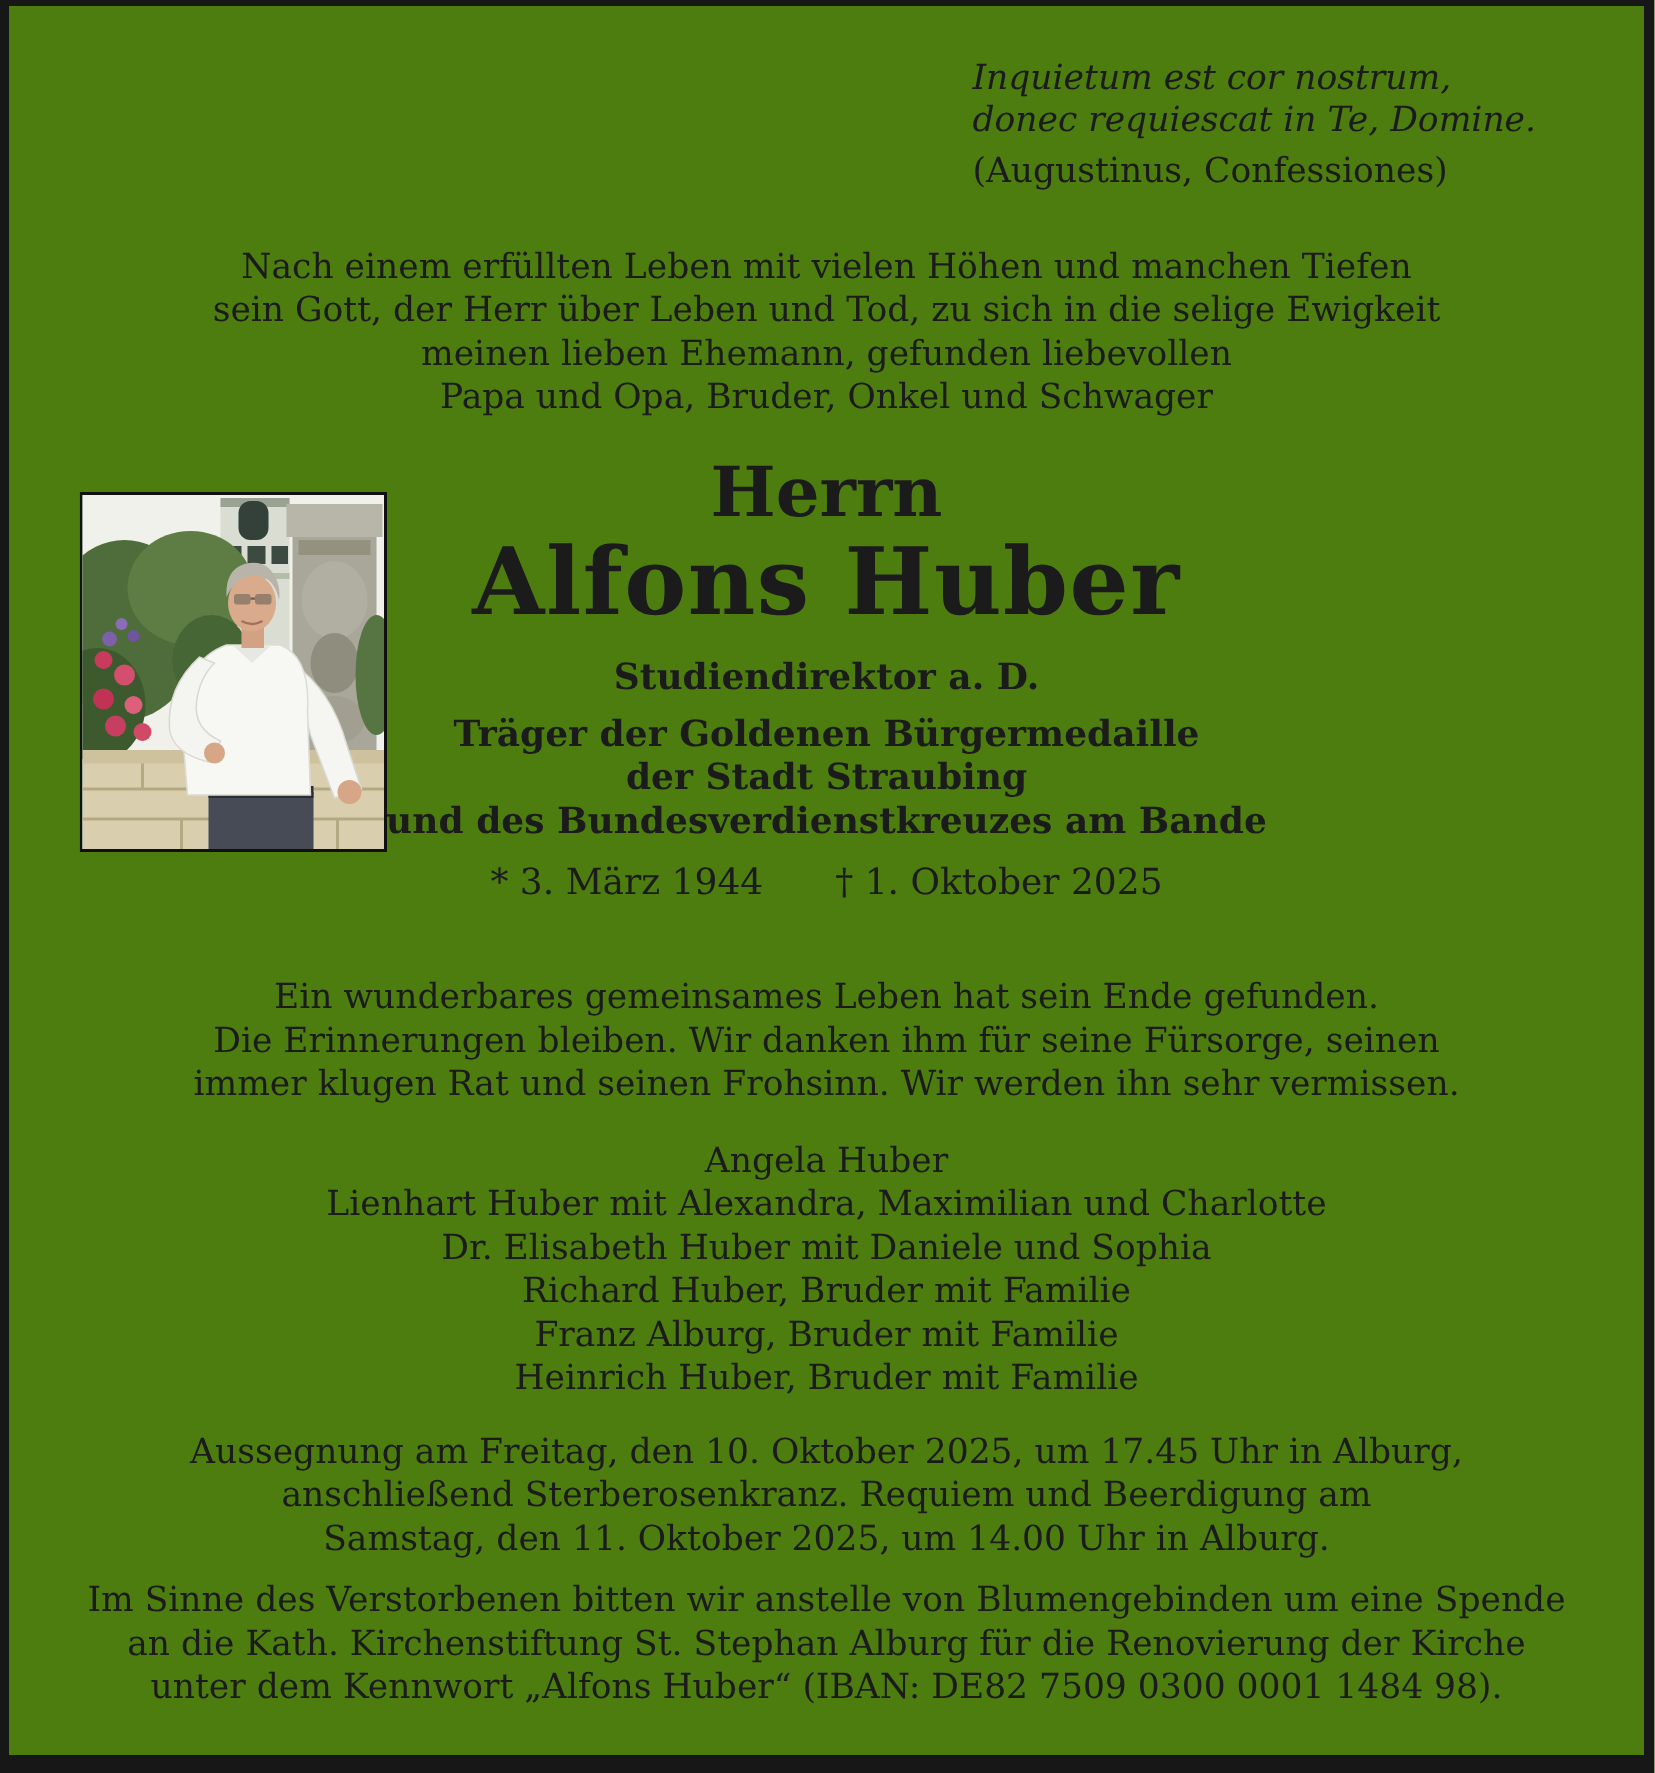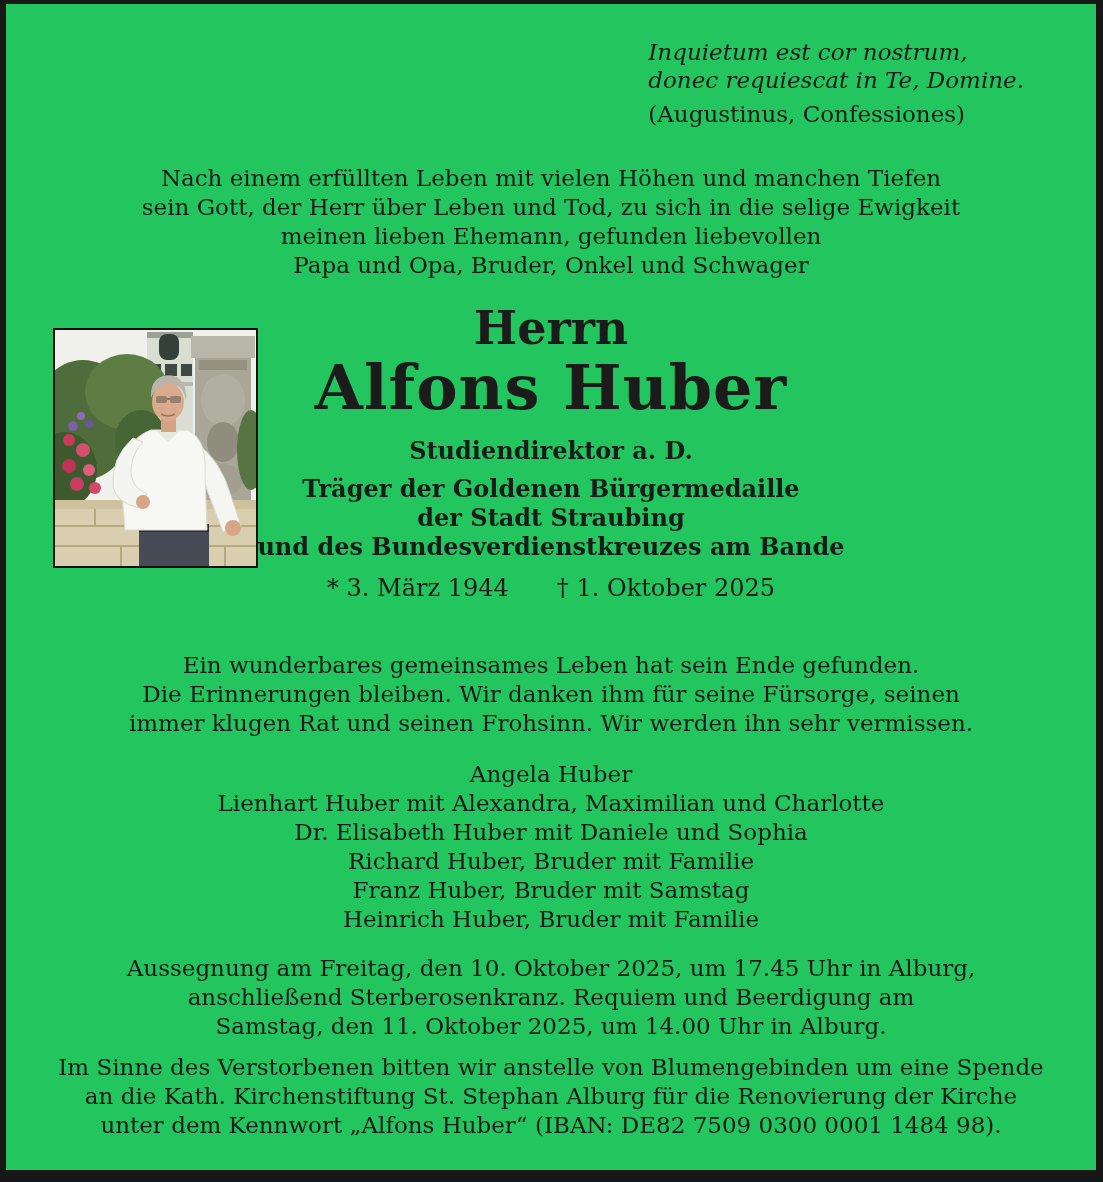--- a/index.html
+++ b/index.html
@@ -5,21 +5,21 @@
   html, body {
     margin: 0;
     padding: 0;
     background: #ffffff;
   }
   .page {
     position: relative;
     width: 1103px;
     height: 1182px;
     box-sizing: border-box;
-    background: #22c55e;
+    background: #4d7c0f;
     border-style: solid;
     border-color: #171717;
     border-width: 4px 7px 12px 6px;
     font-family: "DejaVu Serif", "Liberation Serif", serif;
     color: #1b1b1b;
     overflow: hidden;
   }
   .quote-block {
     margin: 34px 72px 0 auto;
     width: fit-content;
@@ -146,21 +146,21 @@
     <div>Ein wunderbares gemeinsames Leben hat sein Ende gefunden.</div>
     <div>Die Erinnerungen bleiben. Wir danken ihm für seine Fürsorge, seinen</div>
     <div>immer klugen Rat und seinen Frohsinn. Wir werden ihn sehr vermissen.</div>
   </div>
 
   <div class="mourners">
     <div>Angela Huber</div>
     <div>Lienhart Huber mit Alexandra, Maximilian und Charlotte</div>
     <div>Dr. Elisabeth Huber mit Daniele und Sophia</div>
     <div>Richard Huber, Bruder mit Familie</div>
-    <div>Franz Huber, Bruder mit Samstag</div>
+    <div>Franz Alburg, Bruder mit Familie</div>
     <div>Heinrich Huber, Bruder mit Familie</div>
   </div>
 
   <div class="services">
     <div>Aussegnung am Freitag, den 10. Oktober 2025, um 17.45 Uhr in Alburg,</div>
     <div>anschließend Sterberosenkranz. Requiem und Beerdigung am</div>
     <div>Samstag, den 11. Oktober 2025, um 14.00 Uhr in Alburg.</div>
   </div>
 
   <div class="donation">

